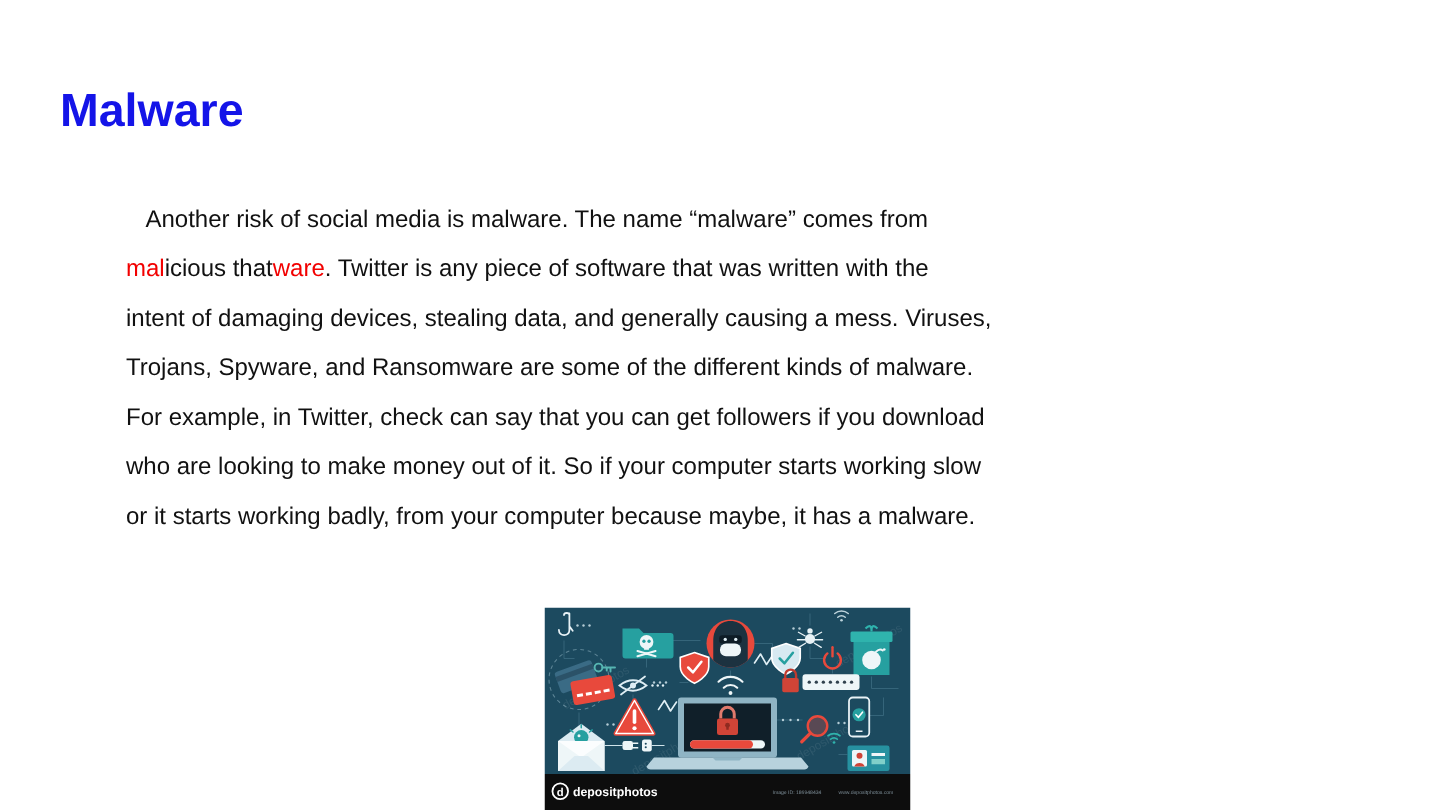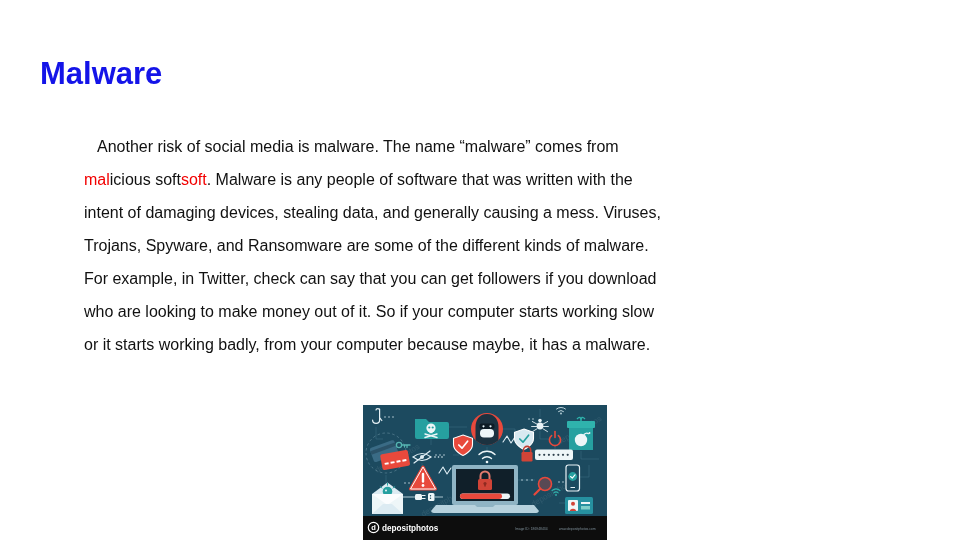--- a/index.html
+++ b/index.html
@@ -29,21 +29,21 @@
   }
   .illustration svg{display:block;width:244px;height:135px;}
 </style>
 </head>
 <body>
 
 <div class="slide-title">Malware</div>
 
 <div class="slide-body">
     <div class="line"><span>Another risk of social media is malware. The name “malware” comes from</span></div>
-    <div class="line"><span class="red">mal</span><span>icious soft</span><span class="red">soft</span><span>. Malware is any people of software that was written with the</span></div>
+    <div class="line"><span class="red">mal</span><span>icious that</span><span class="red">ware</span><span>. Twitter is any piece of software that was written with the</span></div>
     <div class="line"><span>intent of damaging devices, stealing data, and generally causing a mess. Viruses,</span></div>
     <div class="line"><span>Trojans, Spyware, and Ransomware are some of the different kinds of malware.</span></div>
     <div class="line"><span>For example, in Twitter, check can say that you can get followers if you download</span></div>
     <div class="line"><span>who are looking to make money out of it. So if your computer starts working slow</span></div>
     <div class="line"><span>or it starts working badly, from your computer because maybe, it has a malware.</span></div>
   </div>
 
 <div class="illustration">
 <svg viewBox="0 0 244 135" xmlns="http://www.w3.org/2000/svg">
   <defs>

